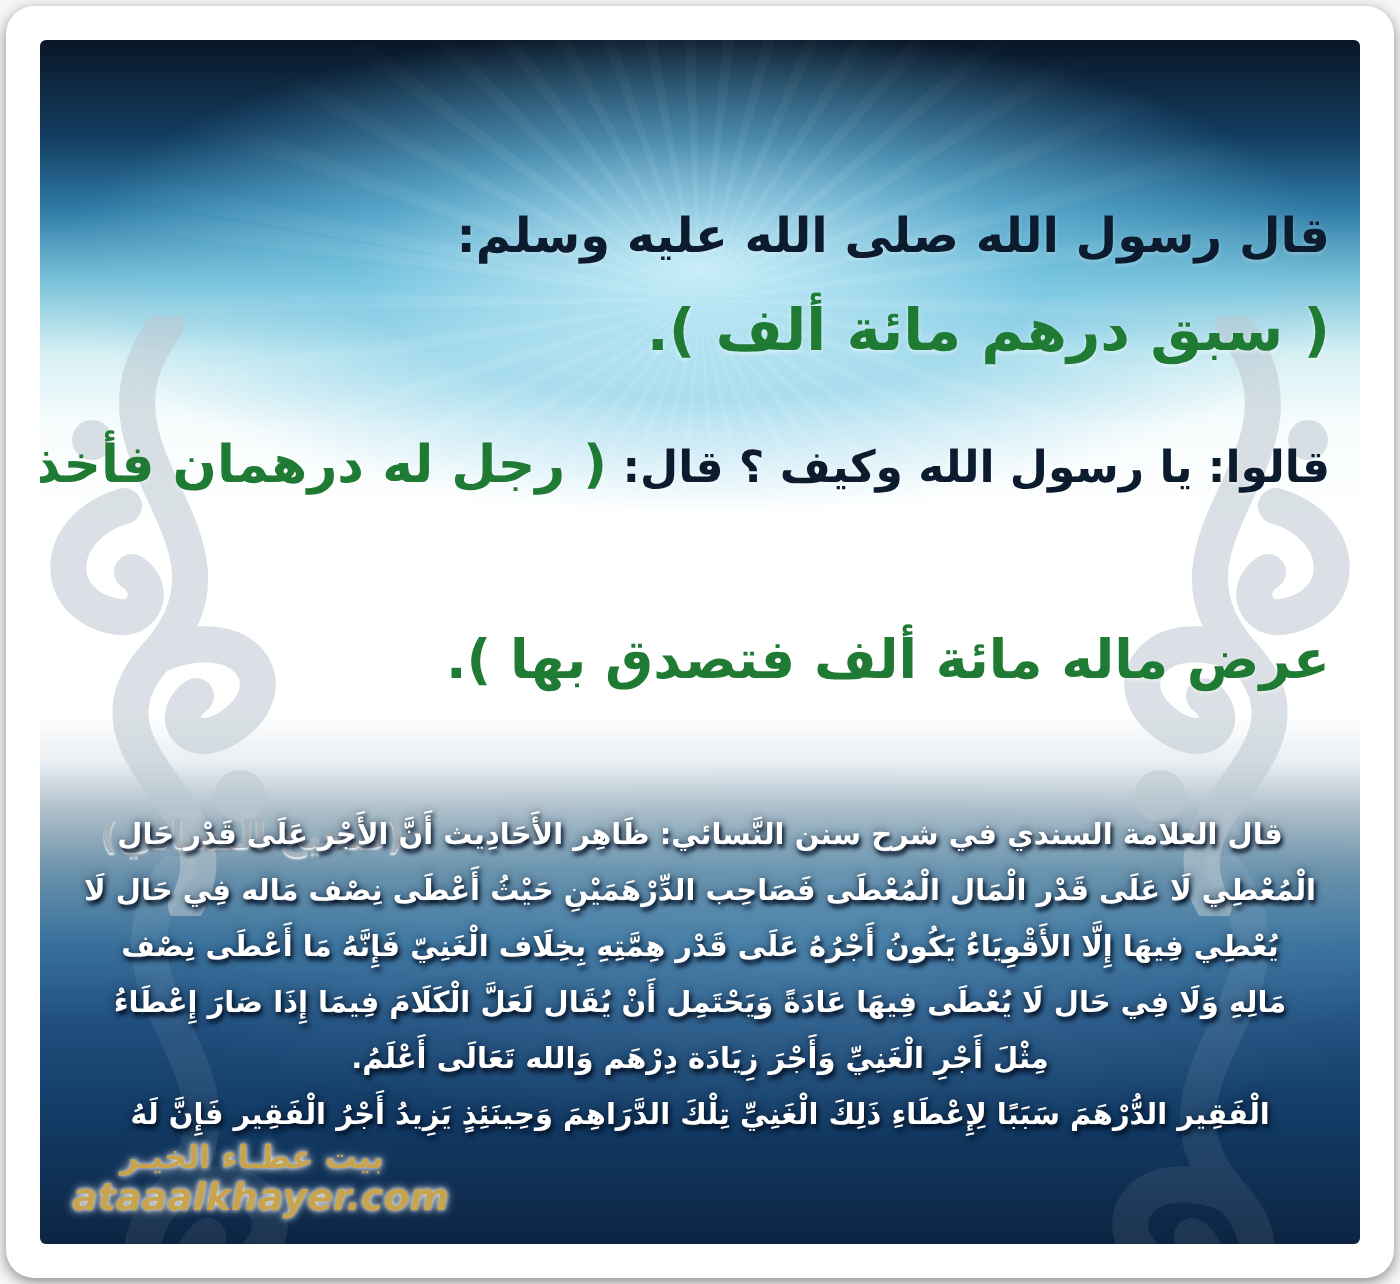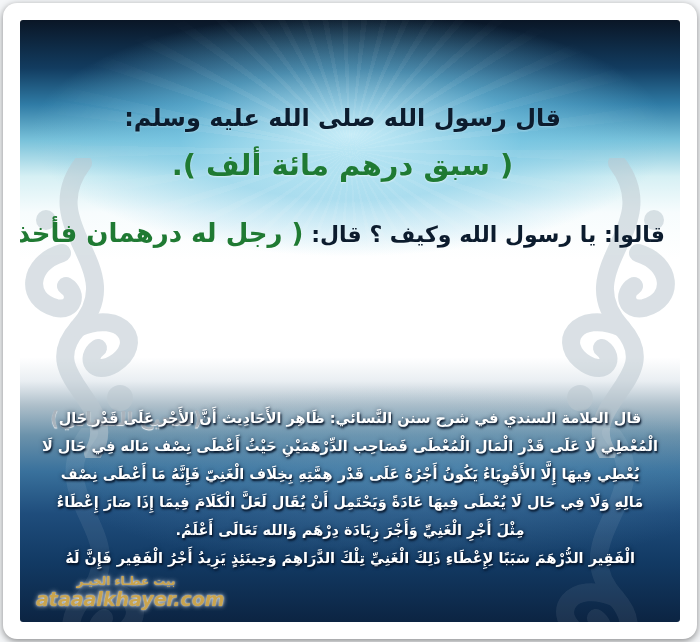--- a/index.html
+++ b/index.html
@@ -31,21 +31,21 @@
     -webkit-mask:radial-gradient(ellipse at 50% 45%, #000 25%, transparent 72%);
             mask:radial-gradient(ellipse at 50% 45%, #000 25%, transparent 72%);
     opacity:.8;
   }
   .ornament{position:absolute;width:150px;height:300px;color:#bcc8d0;opacity:.55;pointer-events:none;}
   .ornament.left{left:-12px;top:138px;}
   .ornament.right{right:-12px;top:138px;transform:scaleX(-1);}
   .ornament.bl{left:-6px;top:408px;color:#ffffff;opacity:.07;}
   .ornament.br{right:-6px;top:408px;transform:scaleX(-1);color:#ffffff;opacity:.07;}
 
-  .txt{position:absolute;left:0;right:15px;text-align:center;direction:rtl;
+  .txt{position:absolute;left:0;right:15px;text-align:right;direction:rtl;
        white-space:nowrap;font-weight:bold;}
   .hadith-intro{top:84px;font-size:24px;color:#0c1c2e;
        text-shadow:0 1px 2px rgba(255,255,255,0.25);}
   .hadith-matn{top:128px;font-size:29px;color:#1f7a33;
        text-shadow:0 1px 2px rgba(255,255,255,0.55);}
   .hadith-question{top:198px;font-size:22px;color:#0c1c2e;
        text-shadow:0 1px 2px rgba(255,255,255,0.45);}
   .hadith-question .green-part{font-size:26px;color:#1f7a33;}
   .green-line{font-size:27px;color:#1f7a33;
        text-shadow:0 1px 2px rgba(255,255,255,0.55);}
@@ -53,21 +53,21 @@
   .line-a3{top:295px;}
   .source{position:absolute;top:339px;left:12px;width:170px;
        direction:rtl;font-size:19px;font-weight:bold;color:#aab4bd;
        text-shadow:0 1px 1px rgba(255,255,255,0.9);white-space:nowrap;margin-top:48px;}
   .commentary{position:absolute;top:384px;left:0;right:0;text-align:center;direction:rtl;}
   .commentary div{
        font-size:14.5px;line-height:28px;font-weight:bold;color:#ffffff;
        white-space:nowrap;
        text-shadow:1px 2px 2px rgba(4,18,38,0.95), 0 0 4px rgba(4,18,38,0.6);}
   .watermark{position:absolute;left:16px;bottom:12px;width:180px;text-align:center;}
-  .wm-ar{direction:rtl;font-size:12px;font-weight:bold;color:#c9a44f;
+  .wm-ar{direction:rtl;font-size:16px;font-weight:bold;color:#c9a44f;
        text-shadow:0 0 5px rgba(255,255,255,0.85), 0 0 2px rgba(255,255,255,0.8);}
   .wm-url{font-size:19px;font-weight:bold;font-style:italic;color:#c9a44f;
        text-shadow:0 0 5px rgba(255,255,255,0.85), 0 0 2px rgba(255,255,255,0.8);}
 </style>
 </head>
 <body>
 
 <div class="card">
   <div class="artwork">
 
@@ -107,20 +107,21 @@
       </g>
     </svg>
 
     <div class="txt hadith-intro">قال رسول الله صلى الله عليه وسلم:</div>
 
     <div class="txt hadith-matn">( سبق درهم مائة ألف ).</div>
 
     <div class="txt hadith-question"><span>قالوا: يا رسول الله وكيف ؟ قال:</span> <span class="green-part">( رجل له درهمان فأخذ</span></div>
 
 
+    <div class="txt green-line line-a3">عرض ماله مائة ألف فتصدق بها ).</div>
 
     <div class="source">(صحيح النسائي)</div>
 
     <div class="commentary">
       <div>قال العلامة السندي في شرح سنن النَّسائي: ظَاهِر الأَحَادِيث أَنَّ الأَجْر عَلَى قَدْر حَال</div>
       <div>الْمُعْطِي لَا عَلَى قَدْر الْمَال الْمُعْطَى فَصَاحِب الدِّرْهَمَيْنِ حَيْثُ أَعْطَى نِصْف مَاله فِي حَال لَا</div>
       <div>يُعْطِي فِيهَا إِلَّا الأَقْوِيَاءُ يَكُونُ أَجْرُهُ عَلَى قَدْر هِمَّتِهِ بِخِلَاف الْغَنِيّ فَإِنَّهُ مَا أَعْطَى نِصْف</div>
       <div>مَالِهِ وَلَا فِي حَال لَا يُعْطَى فِيهَا عَادَةً وَيَحْتَمِل أَنْ يُقَال لَعَلَّ الْكَلَامَ فِيمَا إِذَا صَارَ إِعْطَاءُ</div>
       <div>مِثْلَ أَجْرِ الْغَنِيِّ وَأَجْرَ زِيَادَة دِرْهَم وَالله تَعَالَى أَعْلَمُ.</div>
       <div>الْفَقِير الدُّرْهَمَ سَبَبًا لِإِعْطَاءِ ذَلِكَ الْغَنِيِّ تِلْكَ الدَّرَاهِمَ وَحِينَئِذٍ يَزِيدُ أَجْرُ الْفَقِير فَإِنَّ لَهُ</div>

